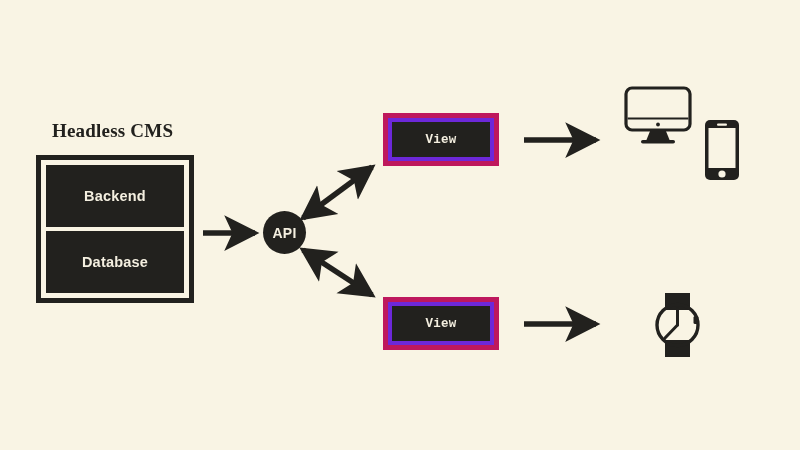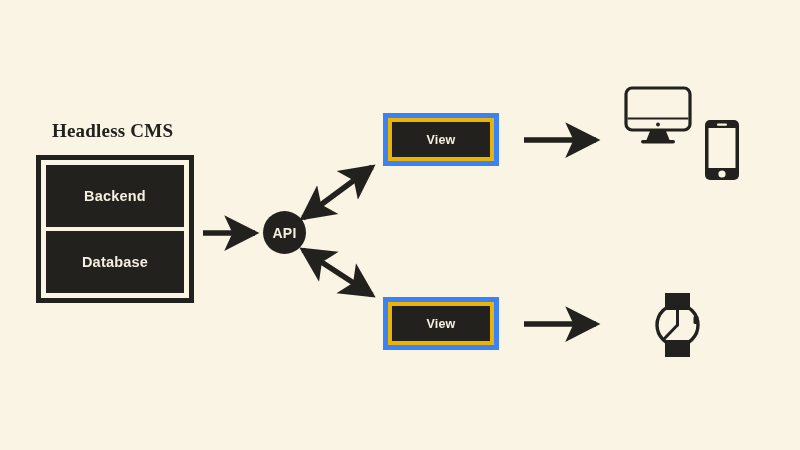--- a/index.html
+++ b/index.html
@@ -79,23 +79,24 @@
     font-weight: bold;
     letter-spacing: 0.3px;
   }
 
   
   .view-box {
     position: absolute;
     width: 116px;
     height: 53px;
     box-sizing: border-box;
-    border: 5px solid #3b82f6;
-    background: #eab308;
+    border: 5px solid #be185d;
+    background: #6d28d9;
     padding: 4px;
+    font-family: Liberation Mono, monospace;
   }
   .view-inner {
     width: 100%;
     height: 100%;
     background: #22211e;
     color: #f4efe0;
     display: flex;
     align-items: center;
     justify-content: center;
     font-size: 12.5px;

